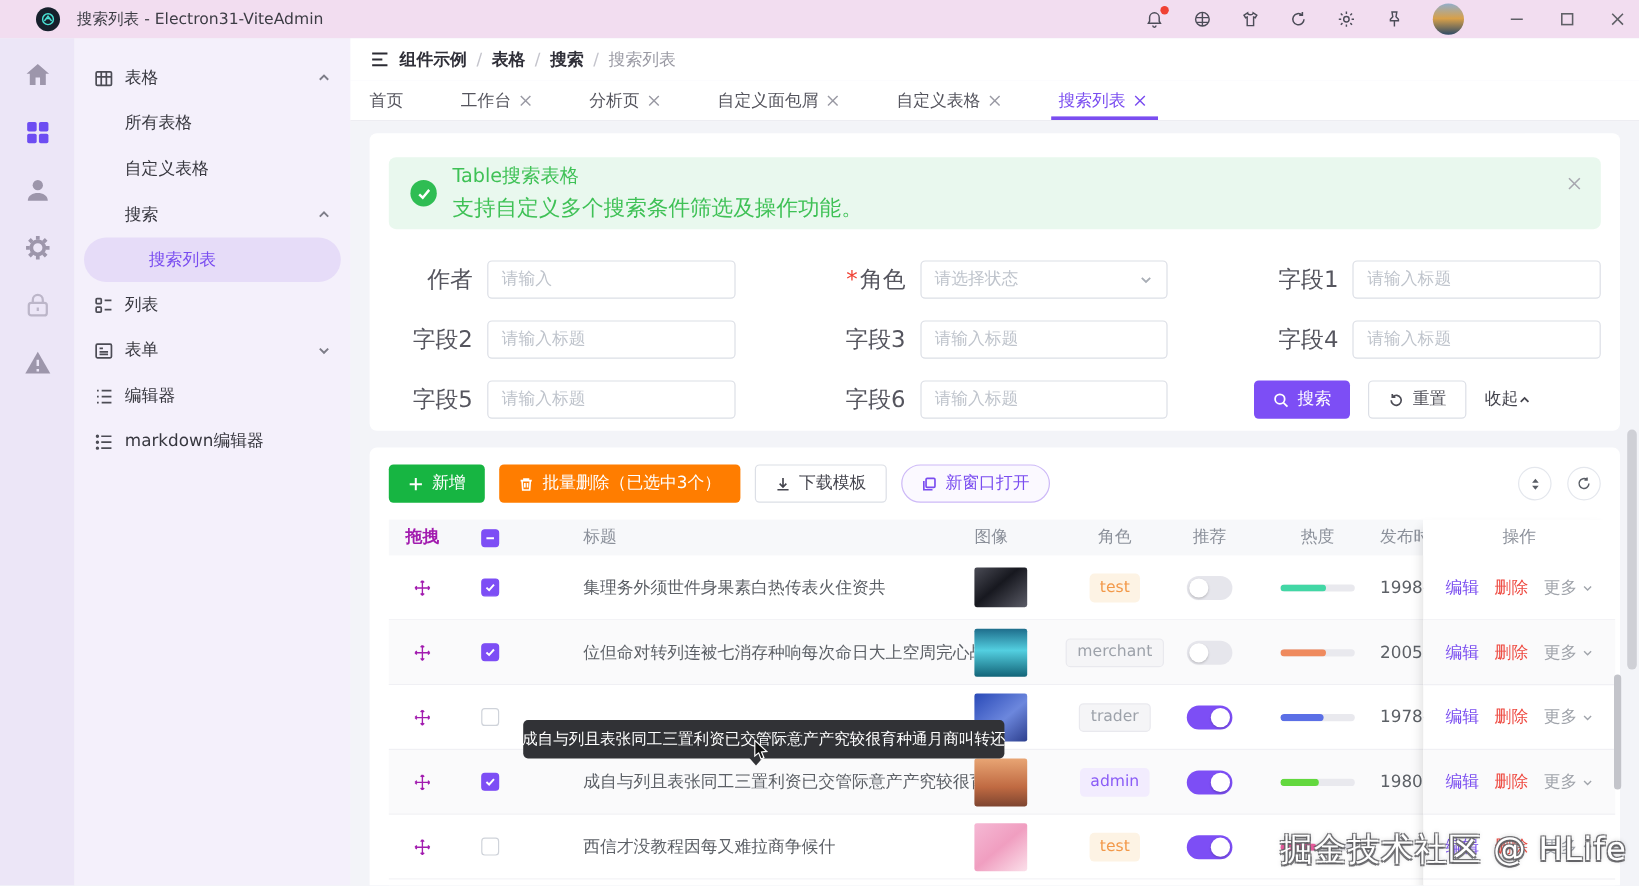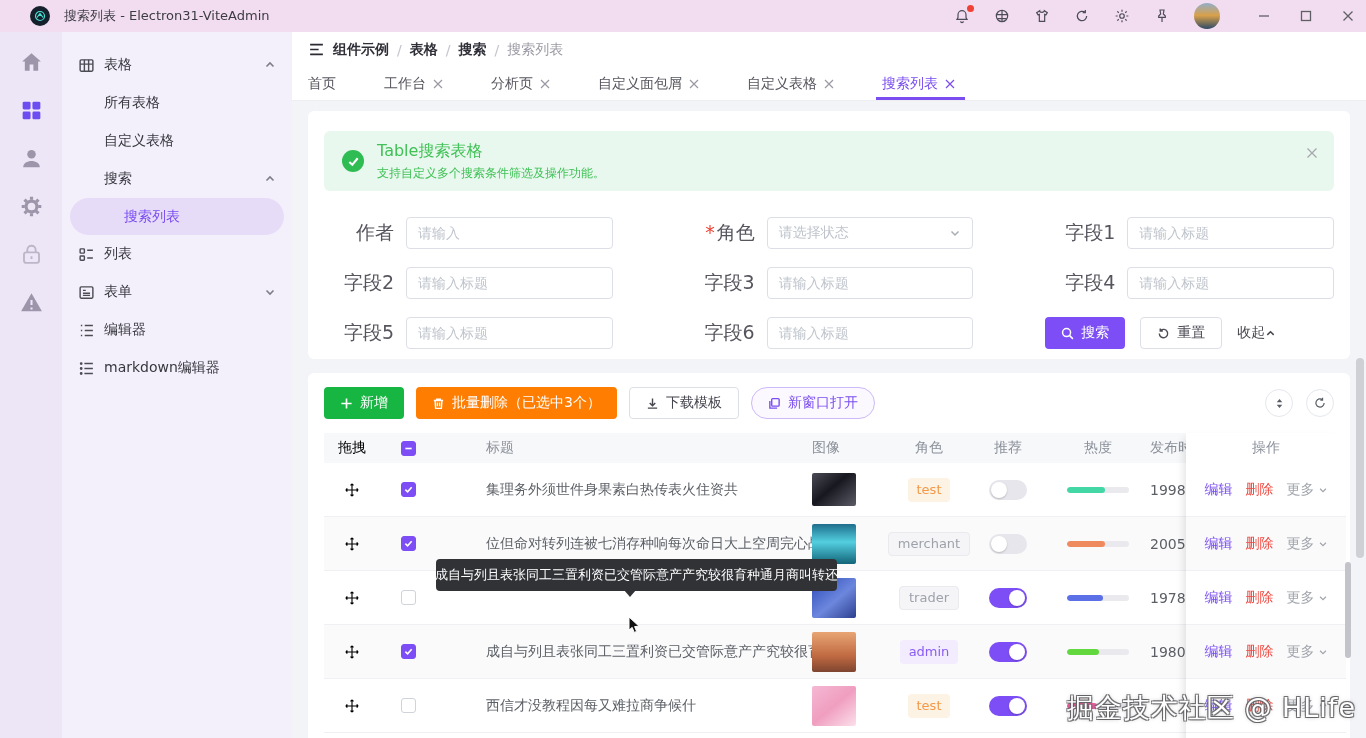--- a/index.html
+++ b/index.html
@@ -46,21 +46,21 @@
   .tab.active::after{content:"";position:absolute;left:18px;right:14px;bottom:0;height:3px;background:#7a4df0;}
 
   .content{flex:1;padding:10px 16px 0;position:relative;overflow:hidden;}
   .card{background:#fff;border-radius:6px;}
 
   
   .search-card{height:248px;padding:20px 16px 0;}
   .alert{height:60px;background:#e9f8ee;border-radius:6px;display:flex;align-items:center;padding:0 18px;gap:13px;position:relative;}
   .alert-ic{width:22px;height:22px;border-radius:50%;background:#2fbd53;color:#fff;display:flex;align-items:center;justify-content:center;flex:none;}
   .alert-title{color:#3fc156;font-size:16px;}
-  .alert-msg{color:#3fc156;font-size:12px;margin-top:3px;}
+  .alert-msg{color:#3fc156;font-size:18px;margin-top:3px;}
   .alert-close{position:absolute;right:16px;top:16px;width:12px;height:12px;color:#a7a7af;cursor:pointer;}
 
   .form{padding:26px 0 0;}
   .form-row{display:flex;margin-bottom:18px;}
   .field{width:294px;display:flex;align-items:center;margin-right:0;}
   .field + .field{margin-left:72px;}
   .field label{width:70px;text-align:right;margin-right:12px;color:#55555e;font-size:19px;flex:none;white-space:nowrap;}
   .req{color:#f04134;margin-right:2px;}
   .inputbox{flex:1;height:32px;border:1px solid #dcdfe6;border-radius:4px;background:#fff;padding:0 11px;font-size:14px;color:#333;width:100%;font-family:inherit;}
   .inputbox::placeholder{color:#bfc4cc;}
@@ -79,21 +79,21 @@
   .btn-del{background:#ff7d00;color:#fff;}
   .btn-dl{background:#fff;border:1px solid #dcdfe6;color:#45454e;}
   .btn-newwin{background:#fbf9ff;border:1px solid #cdb9f7;color:#7a4df0;border-radius:16px;}
   .tool-right{margin-left:auto;display:flex;gap:13px;}
   .circle-btn{width:28px;height:28px;border-radius:50%;border:1px solid #e4e7ed;background:#fff;color:#5a5e66;display:flex;align-items:center;justify-content:center;cursor:pointer;}
 
   .table{margin-top:14px;position:relative;color:#5c6066;}
   .t-head{display:flex;align-items:center;height:30px;background:#f7f8fa;color:#8b909a;}
   .t-row{display:flex;align-items:center;height:54px;border-bottom:1px solid #f0f0f4;background:#fff;}
   .t-row.zebra{background:#fafafb;}
-  .c-drag{width:56px;display:flex;justify-content:center;color:#000000;}
+  .c-drag{width:56px;display:flex;justify-content:center;color:#a21caf;font-weight:bold;}
   .c-check{width:56px;display:flex;justify-content:center;}
   .c-title{width:376px;padding-left:50px;white-space:nowrap;overflow:hidden;}
   .c-img{width:76px;}
   .c-role{width:82px;display:flex;justify-content:center;}
   .c-rec{width:76px;display:flex;justify-content:center;}
   .c-heat{width:104px;display:flex;justify-content:center;}
   .c-date{flex:1;white-space:nowrap;overflow:hidden;}
   .thumb{width:44px;height:33px;border-radius:2px;}
   .thumb.tall{height:40px;}
 
@@ -115,21 +115,21 @@
 
   .sticky-col{position:absolute;top:0;bottom:-20px;left:862px;width:160px;background:#fff;box-shadow:-7px 0 9px -6px rgba(0,0,0,.14);}
   .sticky-col .sh{height:30px;display:flex;align-items:center;justify-content:center;color:#8b909a;background:#fff;}
   .sticky-col .sr{height:54px;display:flex;align-items:center;justify-content:center;gap:13px;border-bottom:1px solid #f0f0f4;}
   .sticky-col .sr.zebra{background:#fafafb;}
   .lnk-edit{color:#7a4df0;cursor:pointer;}
   .lnk-del{color:#ee4a41;cursor:pointer;}
   .lnk-more{color:#a0a4ab;cursor:pointer;display:flex;align-items:center;gap:3px;}
 
   
-  .tooltip{position:absolute;left:436px;top:559px;width:401px;height:32px;background:#313236;color:#fff;font-size:13px;border-radius:4px;display:flex;align-items:center;justify-content:center;white-space:nowrap;z-index:40;}
+  .tooltip{position:absolute;left:436px;top:600px;width:401px;height:32px;background:#313236;color:#fff;font-size:13px;border-radius:4px;display:flex;align-items:center;justify-content:center;white-space:nowrap;z-index:40;}
   .tooltip::after{content:"";position:absolute;left:188px;bottom:-6px;border:6px solid transparent;border-bottom:none;border-top:7px solid #313236;}
   .cursor{position:absolute;left:628px;top:616px;z-index:41;}
   .watermark{position:absolute;right:10px;bottom:12px;font-size:27px;color:#fff;z-index:50;letter-spacing:1px;
     text-shadow:1px 1px 0 rgba(96,96,100,.85),-1px -1px 0 rgba(96,96,100,.85),1px -1px 0 rgba(96,96,100,.85),-1px 1px 0 rgba(96,96,100,.85),0 0 4px rgba(60,60,64,.4);}
   .scroll-outer{position:absolute;right:2px;top:358px;width:8px;height:200px;border-radius:4px;background:#cfd0d6;z-index:60;}
   .scroll-inner{position:absolute;right:15px;top:562px;width:6px;height:96px;border-radius:3px;background:#c3c4ca;z-index:60;}
 </style>
 </head>
 <body>
 

